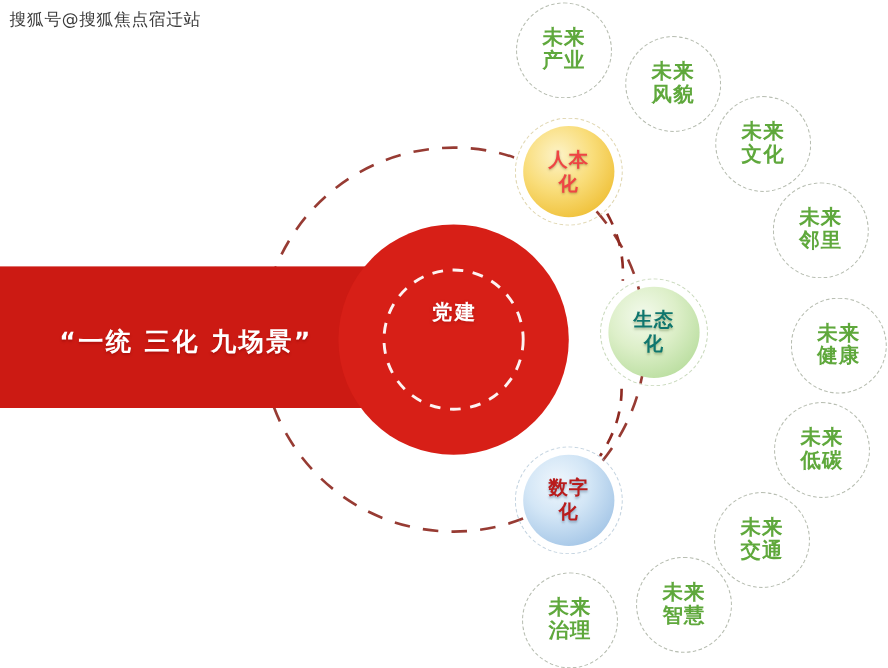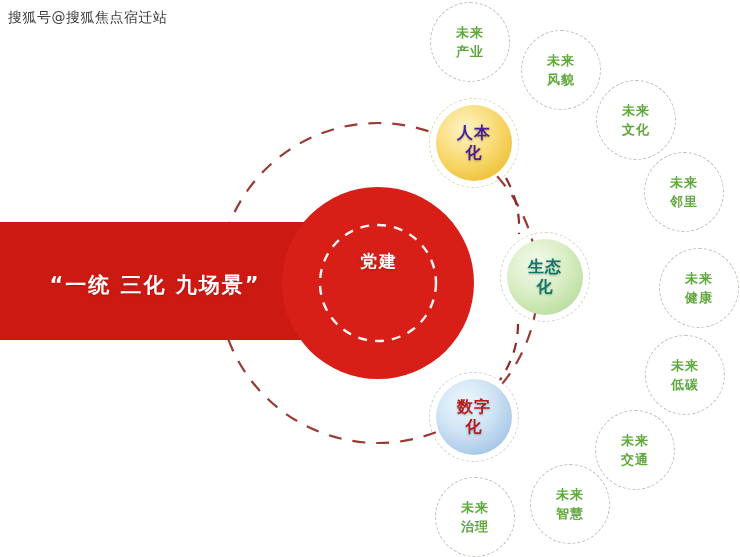--- a/index.html
+++ b/index.html
@@ -96,21 +96,21 @@
     left: 7px; top: 7px; right: 7px; bottom: 7px;
     border-radius: 50%;
   }
   .pillar .ptext {
     position: relative;
     z-index: 3;
     text-align: center;
     font-size: 16px;
     font-weight: bold;
     line-height: 20px;
-    color: #4c1d95;
+    color: #ef4444;
     letter-spacing: 1px;
     text-shadow: 0 1px 2px rgba(90,70,20,0.45);
   }
   .pillar .ptext .ln { display: block; }
 
   #pillar-renben { left: 429px; top: 98px; width: 90px; height: 90px; }
   #pillar-renben .orb {
     background: radial-gradient(circle at 38% 32%, #fdf3c8 0%, #f9dd7a 42%, #f0c23c 78%, #edbb2c 100%);
   }
   #pillar-renben .ring { border-color: rgba(205,190,130,0.6); }
@@ -135,21 +135,21 @@
     border-radius: 50%;
     border: 1.4px dashed #b9bfb3;
     background: #ffffff;
     display: flex;
     align-items: center;
     justify-content: center;
     z-index: 20;
   }
   .scene .stext {
     text-align: center;
-    font-size: 13px;
+    font-size: 17px;
     font-weight: bold;
     line-height: 19px;
     color: #5fa83c;
     letter-spacing: 1px;
   }
   .scene .stext .ln { display: block; }
 </style>
 </head>
 <body>
 

